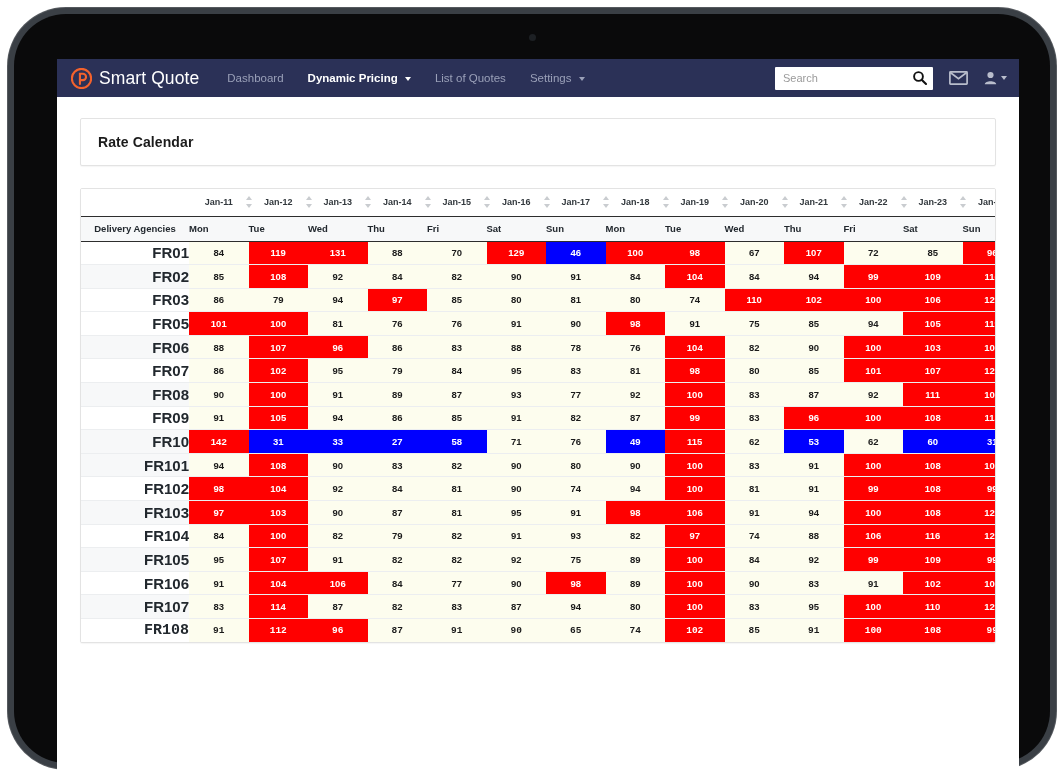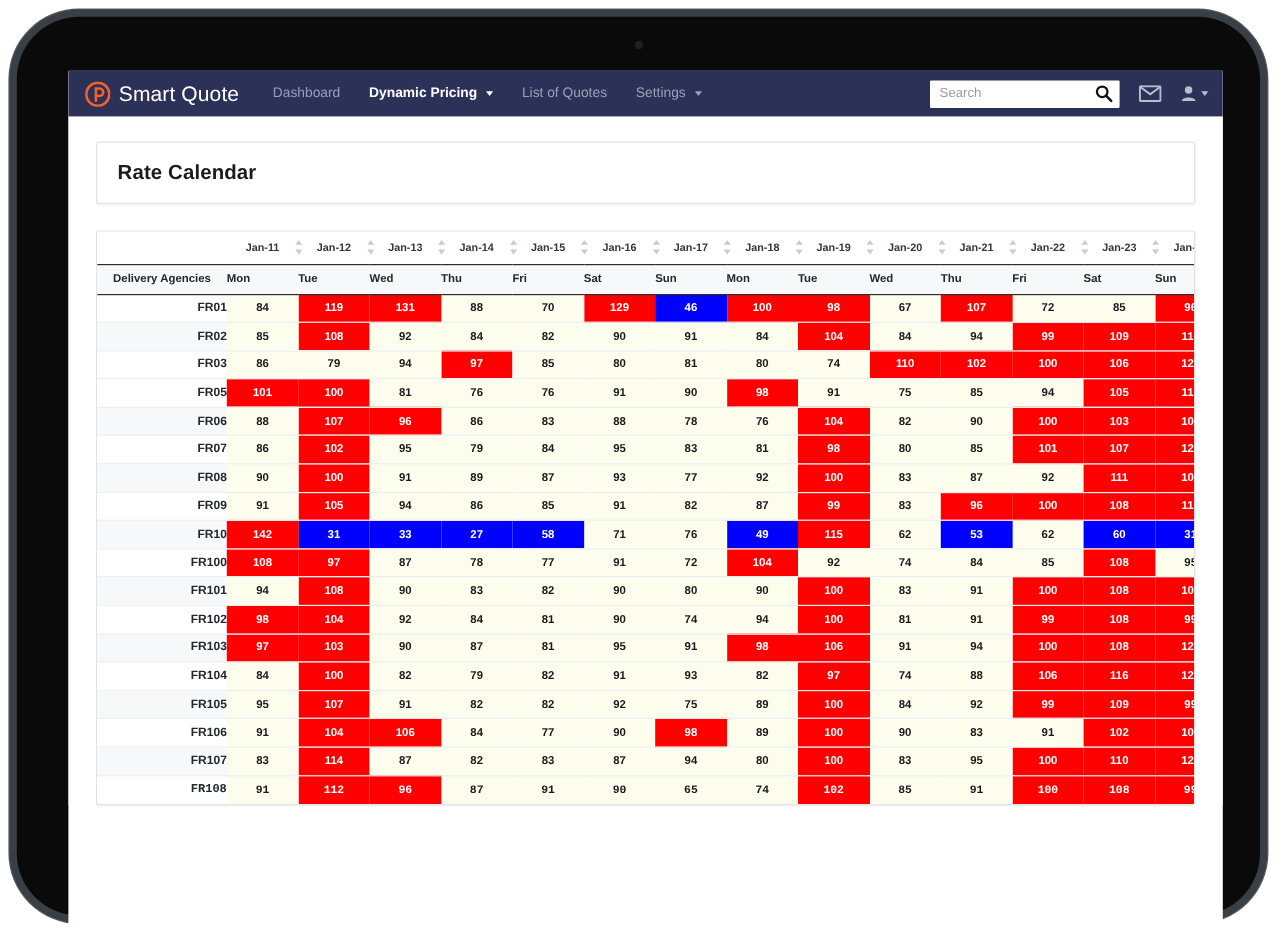--- a/index.html
+++ b/index.html
@@ -101,21 +101,21 @@
   
   #page { padding: 21px 23px 0 23px; background: #ffffff; }
   .panel {
     background: #ffffff;
     border: 1px solid #e3e3e3;
     border-radius: 2px;
     box-shadow: 0 1px 1px rgba(0,0,0,.04);
   }
   #title-panel { padding: 15px 17px; margin-bottom: 22px; }
   #page-title {
-    font-size: 17px; font-weight: bold; color: #1b1b1b;
+    font-size: 14px; font-weight: bold; color: #1b1b1b;
     letter-spacing: .1px;
   }
 
   
   #table-panel { overflow: hidden; }
   table#rate-calendar {
     border-collapse: collapse;
     width: 100%;
     table-layout: fixed;
     font-size: 9.5px;
@@ -156,21 +156,21 @@
   }
   tr.day-row th.agency-head { text-align: center; }
 
   tbody tr { height: 23.6px; }
   tbody tr.odd  { background: #ffffff; }
   tbody tr.even { background: #f7f8f9; }
 
   td.agency {
     text-align: right;
     padding-right: 19px;
-    font-size: 10px; font-weight: bold; color: #22282e;
+    font-size: 15px; font-weight: bold; color: #22282e;
     border-bottom: 1px solid #eceef0;
   }
   td.cell {
     text-align: center; vertical-align: middle;
     font-size: 9.5px; font-weight: bold;
     border-bottom: 1px solid #eceef0;
   }
   td.cell.lvl-normal { background: #fdfdee; color: #1a1a1a; }
   td.cell.lvl-high   { background: #ff0000; color: #ffffff; }
   td.cell.lvl-low    { background: #0000ff; color: #ffffff; }
@@ -489,37 +489,20 @@
                   <td class="cell lvl-normal">71</td>
                   <td class="cell lvl-normal">76</td>
                   <td class="cell lvl-low">49</td>
                   <td class="cell lvl-high">115</td>
                   <td class="cell lvl-normal">62</td>
                   <td class="cell lvl-low">53</td>
                   <td class="cell lvl-normal">62</td>
                   <td class="cell lvl-low">60</td>
                   <td class="cell lvl-low">31</td>
                 </tr>
-                <tr class="odd">
-                  <td class="agency">FR100</td>
-                  <td class="cell lvl-high">108</td>
-                  <td class="cell lvl-high">97</td>
-                  <td class="cell lvl-normal">87</td>
-                  <td class="cell lvl-normal">78</td>
-                  <td class="cell lvl-normal">77</td>
-                  <td class="cell lvl-normal">91</td>
-                  <td class="cell lvl-normal">72</td>
-                  <td class="cell lvl-high">104</td>
-                  <td class="cell lvl-normal">92</td>
-                  <td class="cell lvl-normal">74</td>
-                  <td class="cell lvl-normal">84</td>
-                  <td class="cell lvl-normal">85</td>
-                  <td class="cell lvl-high">108</td>
-                  <td class="cell lvl-normal">95</td>
-                </tr>
                 <tr class="even">
                   <td class="agency">FR101</td>
                   <td class="cell lvl-normal">94</td>
                   <td class="cell lvl-high">108</td>
                   <td class="cell lvl-normal">90</td>
                   <td class="cell lvl-normal">83</td>
                   <td class="cell lvl-normal">82</td>
                   <td class="cell lvl-normal">90</td>
                   <td class="cell lvl-normal">80</td>
                   <td class="cell lvl-normal">90</td>

